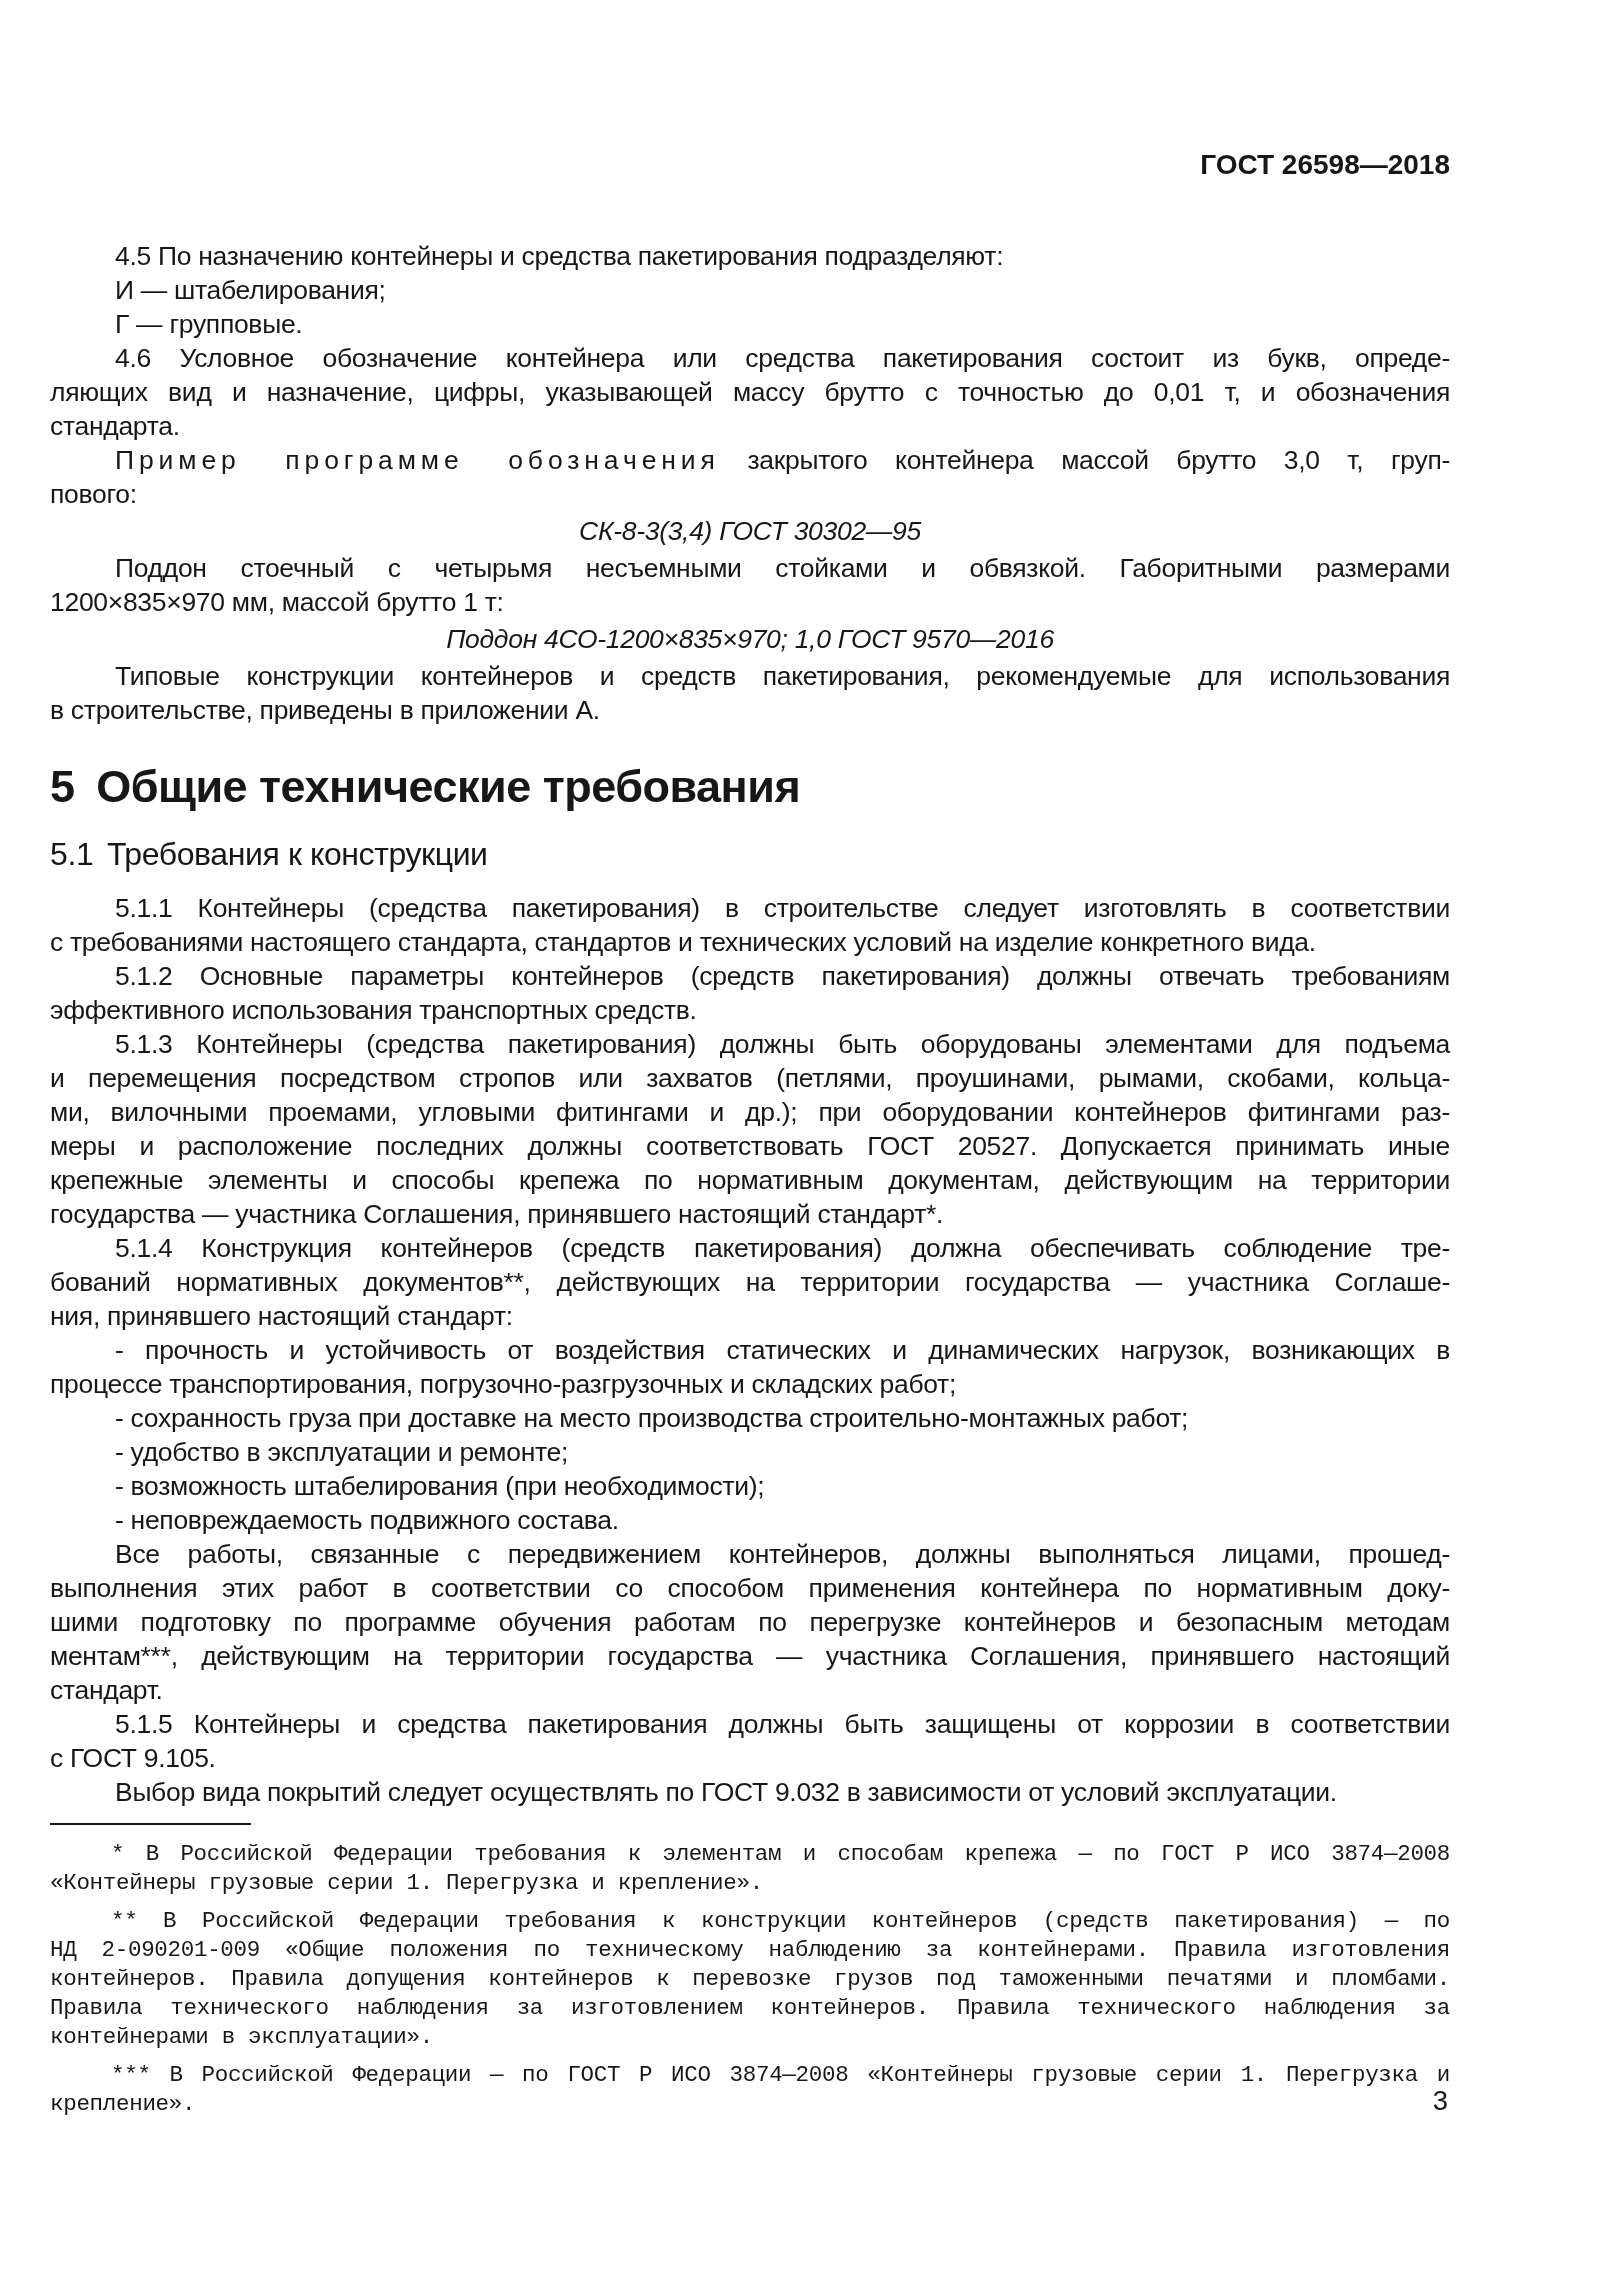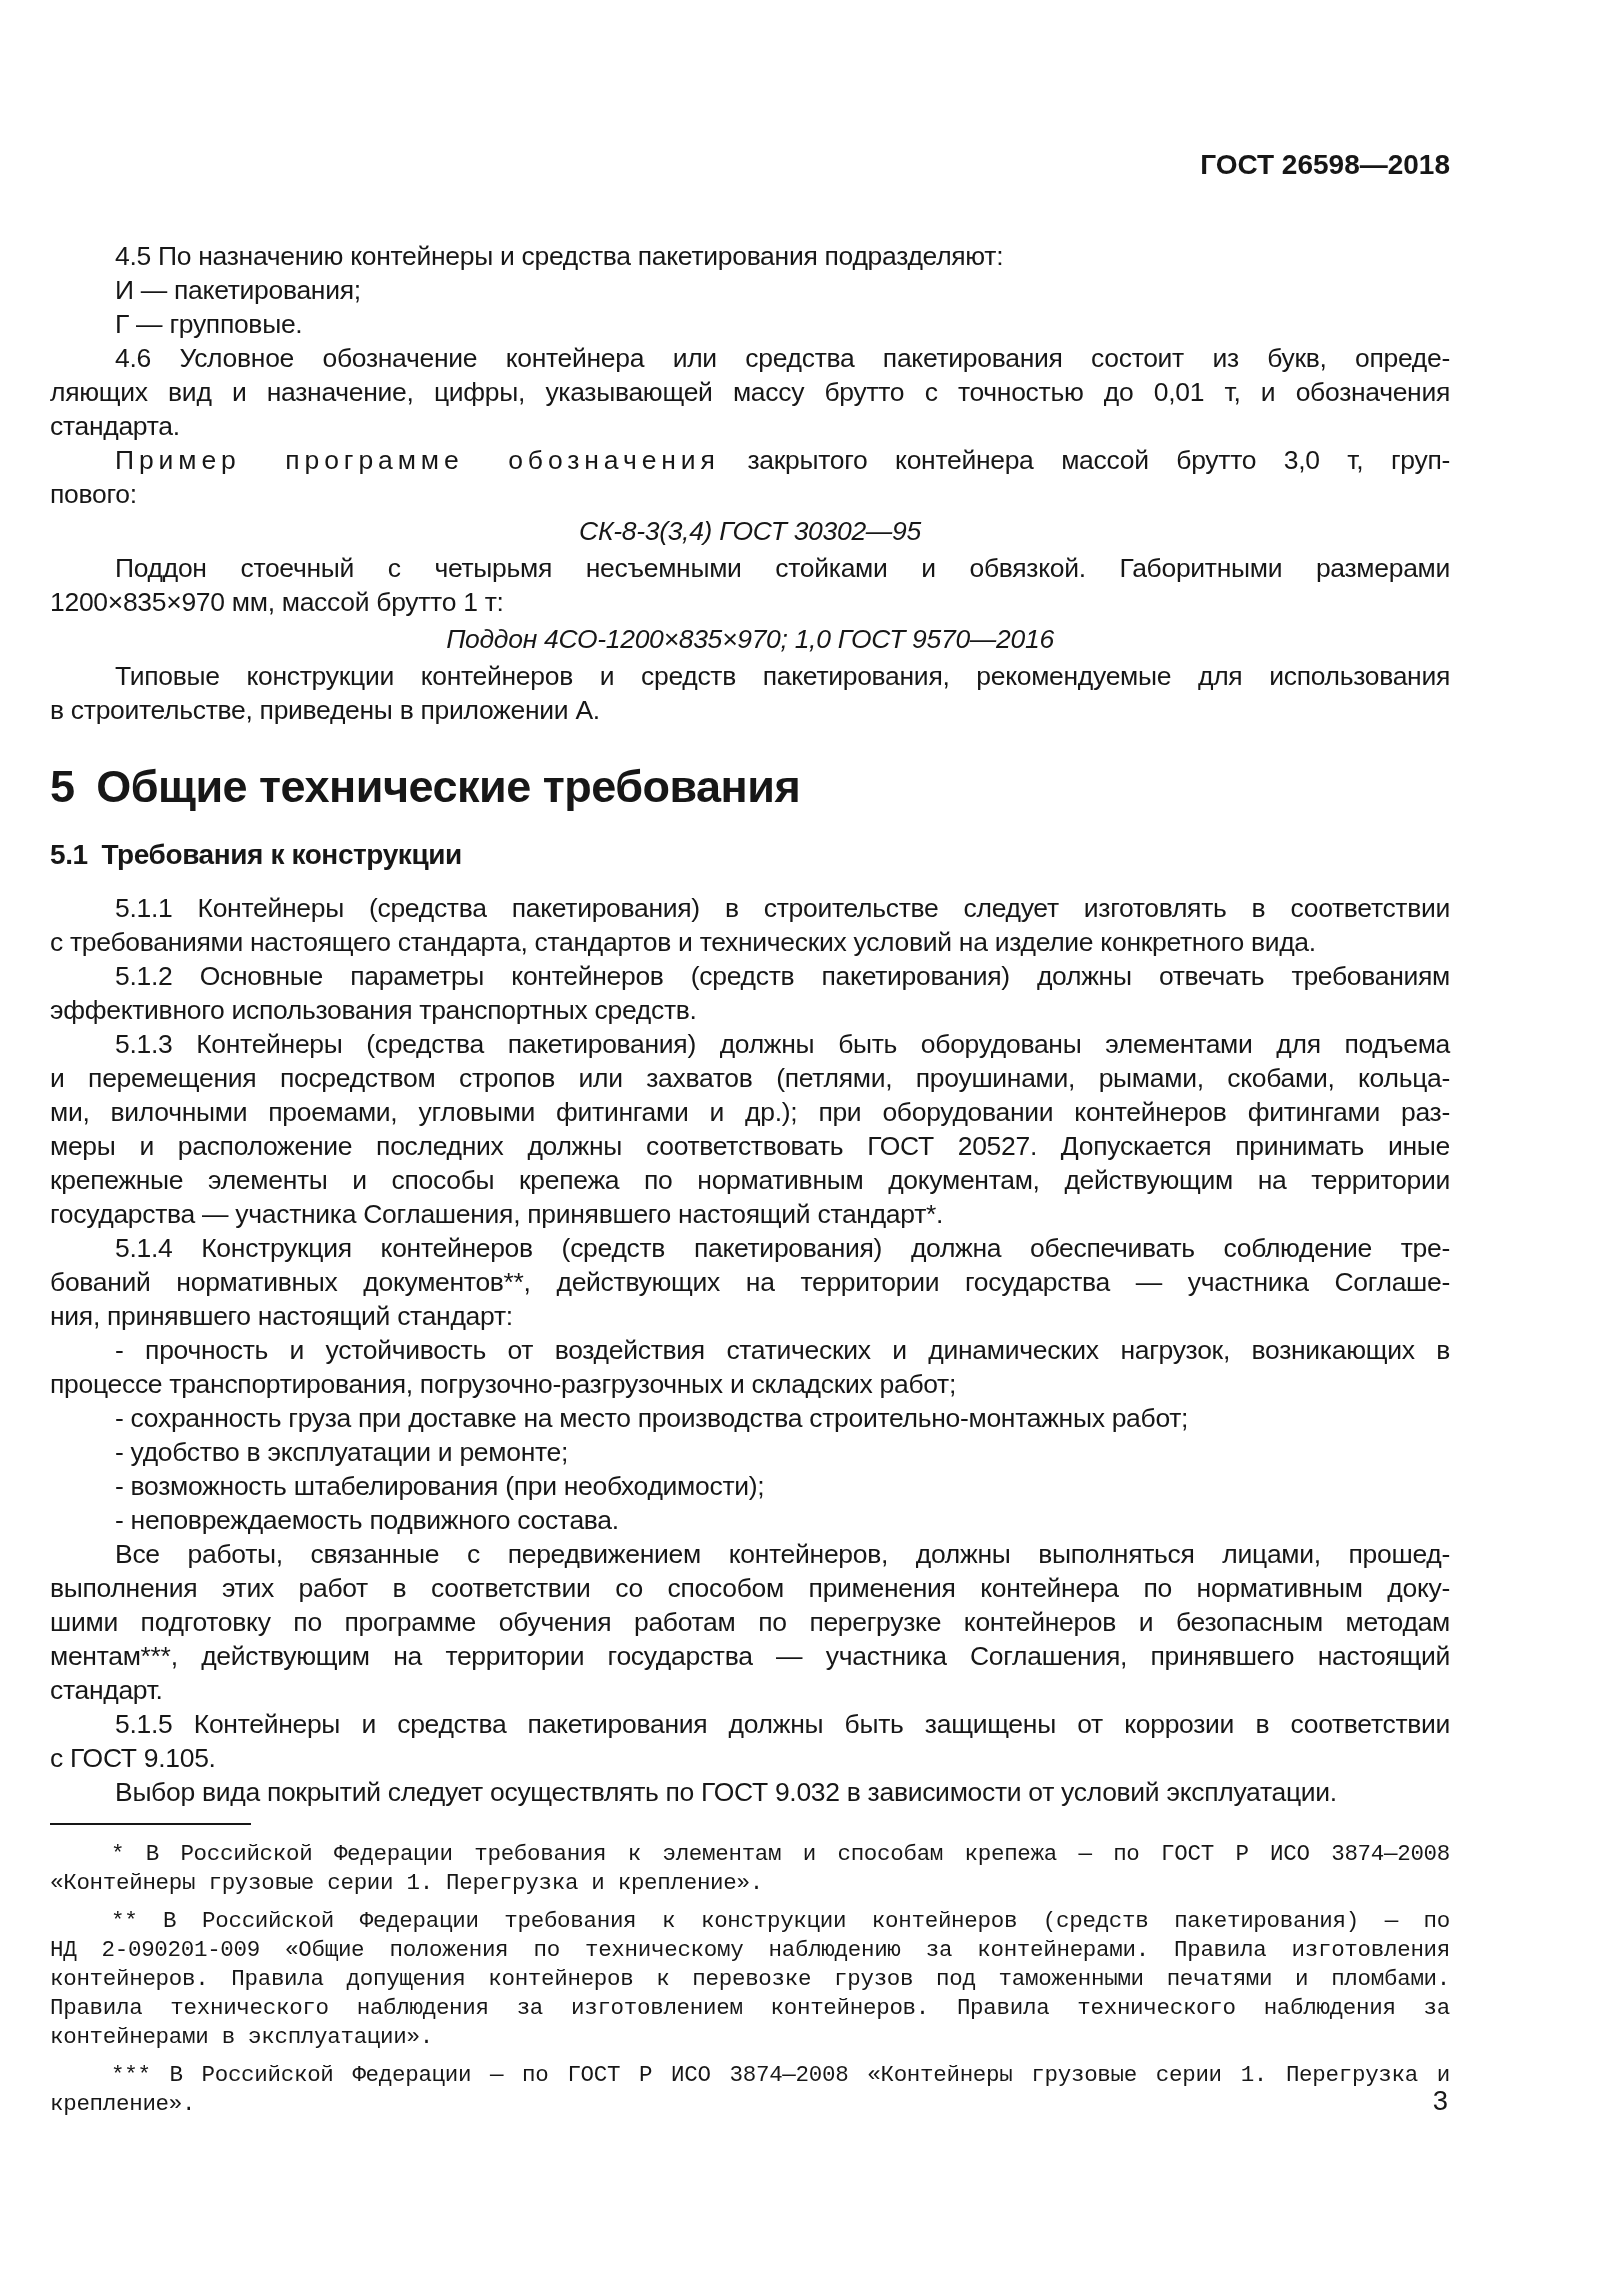--- a/index.html
+++ b/index.html
@@ -46,23 +46,23 @@
   }
   .h-main {
     font-size: 45px;
     line-height: 45px;
     font-weight: bold;
     letter-spacing: -0.5px;
     margin: 37px 0 27.4px 0;
   }
   .h-main .h-num { margin-right: 21.6px; }
   .h-sub {
-    font-size: 28px;
+    font-size: 32px;
     line-height: 37px;
-    font-weight: bold;
+    font-weight: normal;
     letter-spacing: -0.4px;
     margin: 0 0 17.6px 0;
   }
   .h-sub .h-num { margin-right: 13.7px; }
   .spaced-term {
     letter-spacing: 4.9px;
     word-spacing: 11.8px;
   }
   .footnotes {
     font-size: 22.5px;
@@ -94,21 +94,21 @@
   <header class="doc-header">
     <span>ГОСТ 26598—2018</span>
   </header>
 
   <main class="doc-body">
 
     <section class="para">
         <div class="line">4.5 По назначению контейнеры и средства пакетирования подразделяют:</div>
       </section>
     <section class="para">
-        <div class="line">И — пакетирования;</div>
+        <div class="line">И — штабелирования;</div>
       </section>
     <section class="para">
         <div class="line">Г — групповые.</div>
       </section>
     <section class="para">
         <div class="line">4.6 Условное обозначение контейнера или средства пакетирования состоит из букв, опреде-</div>
         <div class="line">ляющих вид и назначение, цифры, указывающей массу брутто с точностью до 0,01 т, и обозначения</div>
         <div class="line">стандарта.</div>
       </section>
 

